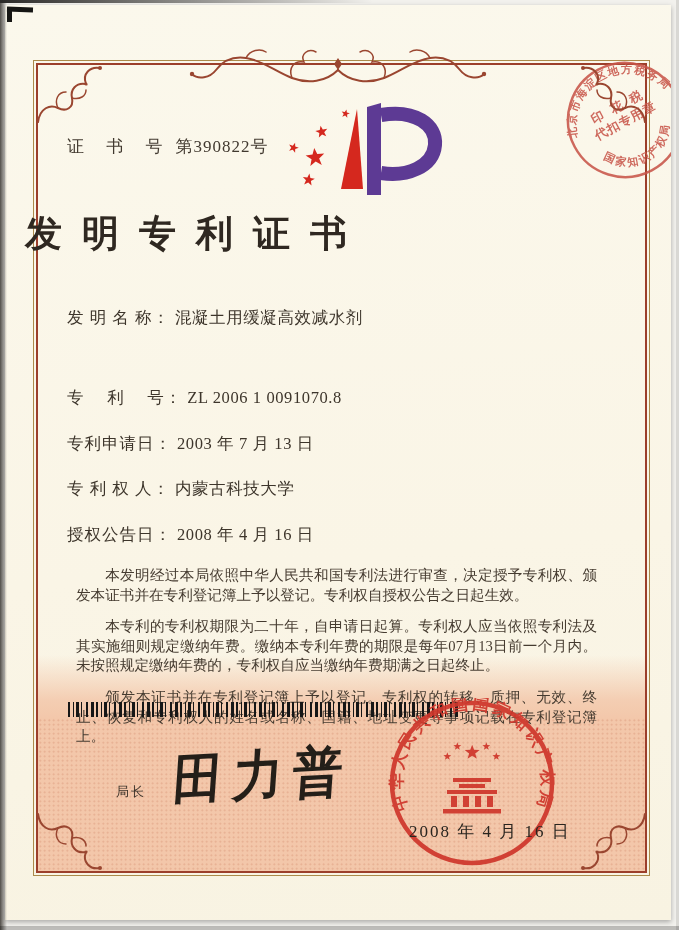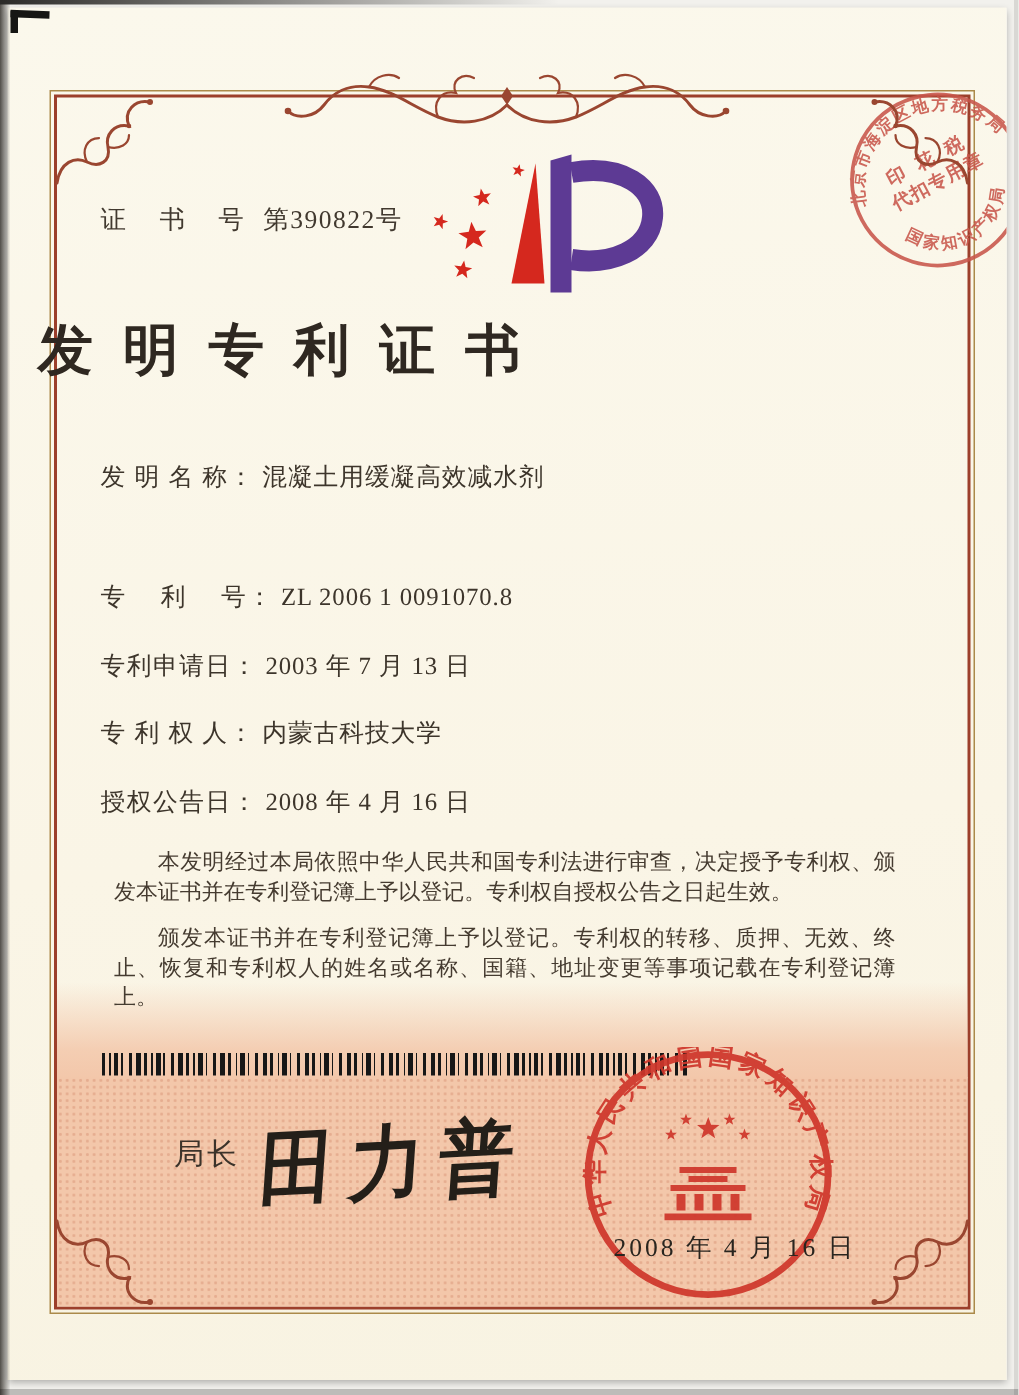--- a/index.html
+++ b/index.html
@@ -61,21 +61,21 @@
   
   .barcode{position:absolute;left:63px;top:697px;width:392px;height:15px;z-index:2;
     background:repeating-linear-gradient(90deg,
       #171717 0 2px,transparent 2px 5px,
       #171717 5px 6px,transparent 6px 8px,
       #171717 8px 11px,transparent 11px 13px,
       #171717 13px 14px,transparent 14px 18px,
       #171717 18px 20px,transparent 20px 23px,
       #171717 23px 26px,transparent 26px 28px);}
   
-  .sig-role{position:absolute;left:111px;top:751px;font-size:20px;color:#3c332a;letter-spacing:2px;z-index:2;}
+  .sig-role{position:absolute;left:111px;top:778px;font-size:13px;color:#3c332a;letter-spacing:2px;z-index:2;}
   .sig-name{position:absolute;left:168px;top:742px;z-index:3;
     font-size:50px;font-weight:700;color:#241f19;letter-spacing:10px;
     transform:rotate(-3deg) skewX(-7deg) scaleY(1.08);transform-origin:left center;}
   
   .seal{position:absolute;left:382px;top:693px;z-index:3;opacity:.93;}
   .seal-date{position:absolute;left:404px;top:815px;z-index:4;font-size:17px;
     color:#29251f;letter-spacing:2px;white-space:nowrap;}
   
   .footer-page{position:absolute;left:0;width:100%;top:855px;text-align:center;z-index:2;
     font-size:12.5px;color:#4a3f33;letter-spacing:1px;}
@@ -197,20 +197,21 @@
   </div>
   <div class="field-row fr-4">
     <span class="flabel">专 利 权 人：</span><span class="fvalue">内蒙古科技大学</span>
   </div>
   <div class="field-row fr-5">
     <span class="flabel">授权公告日：</span><span class="fvalue">2008 年 4 月 16 日</span>
   </div>
 
   <div class="body-text">
     <p>本发明经过本局依照中华人民共和国专利法进行审查，决定授予专利权、颁发本证书并在专利登记簿上予以登记。专利权自授权公告之日起生效。</p>
+    <p>本专利的专利权期限为二十年，自申请日起算。专利权人应当依照专利法及其实施细则规定缴纳年费。缴纳本专利年费的期限是每年07月13日前一个月内。未按照规定缴纳年费的，专利权自应当缴纳年费期满之日起终止。</p>
     <p>颁发本证书并在专利登记簿上予以登记。专利权的转移、质押、无效、终止、恢复和专利权人的姓名或名称、国籍、地址变更等事项记载在专利登记簿上。</p>
   </div>
 
   <div class="barcode"></div>
 
   <div class="sig-role">局长</div>
   <div class="sig-name">田力普</div>
 
   <svg class="seal" width="170" height="170" viewBox="0 0 170 170">
     <defs>

